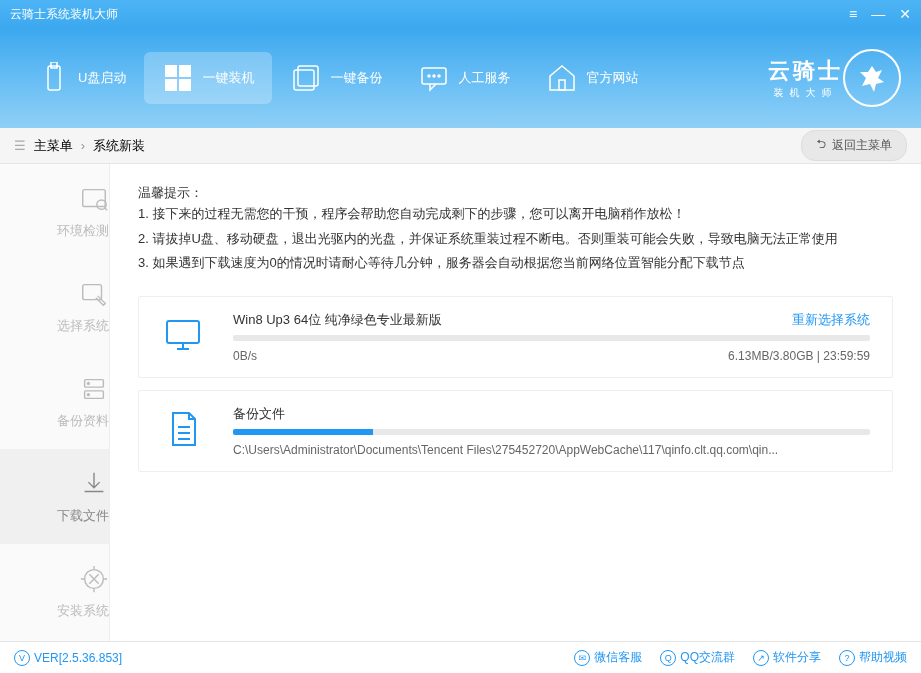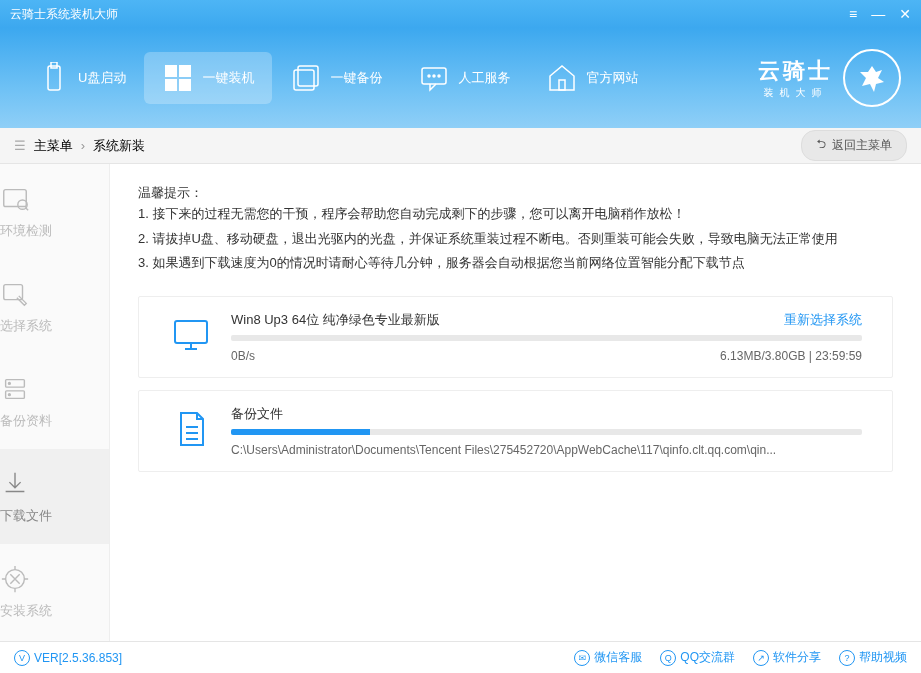--- a/index.html
+++ b/index.html
@@ -6,43 +6,43 @@
 body { width: 921px; height: 673px; overflow: hidden; background: #fff; }
 
 .titlebar { height: 28px; background: linear-gradient(to bottom, #4db5f5, #3ca8ef); color: #fff; display: flex; align-items: center; padding: 0 10px; font-size: 12px; justify-content: space-between; }
 .titlebar-controls { margin-left: auto; display: flex; gap: 14px; }
 .titlebar-controls span { cursor: pointer; font-size: 14px; }
 
 .toolbar { height: 100px; background: linear-gradient(to bottom, #3ca8ef, #6ec1f5 60%, #8fcff7); display: flex; align-items: center; padding: 0 20px; position: relative; }
 .toolbar-item { display: flex; flex-direction: row; align-items: center; color: #fff; font-size: 13px; padding: 10px 18px; cursor: pointer; border-radius: 6px; gap: 8px; }
 .toolbar-item.active { background: rgba(255,255,255,0.25); }
 .toolbar-item svg { width: 32px; height: 32px; }
-.toolbar-logo { margin-left: auto; display: flex; align-items: center; gap: 10px; color: #fff; }
+.toolbar-logo { margin-left: auto; display: flex; align-items: center; color: #fff; }
 .toolbar-logo-text { text-align: center; }
 .toolbar-logo-text .big { font-size: 22px; font-weight: bold; letter-spacing: 3px; }
 .toolbar-logo-text .small { font-size: 10px; letter-spacing: 6px; }
 .logo-circle { width: 58px; height: 58px; border: 2px solid #fff; border-radius: 50%; display: flex; align-items: center; justify-content: center; }
 
 .breadcrumb-bar { height: 36px; background: #f5f5f5; border-bottom: 1px solid #e5e5e5; display: flex; align-items: center; padding: 0 14px; font-size: 13px; color: #555; }
 .breadcrumb-bar .menu-icon { margin-right: 8px; color: #aaa; }
 .breadcrumb-bar .crumb { color: #000000; }
 .breadcrumb-bar .sep { margin: 0 8px; color: #999; }
 .breadcrumb-bar .back-btn { margin-left: auto; background: #e8e8e8; border: 1px solid #ddd; border-radius: 14px; padding: 4px 14px; font-size: 12px; cursor: pointer; display: flex; align-items: center; gap: 6px; color: #555; }
 
 .main-area { display: flex; height: 477px; }
 .sidebar { width: 110px; background: #fafafa; border-right: 1px solid #eee; display: flex; flex-direction: column; }
-.sidebar-item { display: flex; flex-direction: column; align-items: flex-start; justify-content: center; height: 95px; color: #bbb; font-size: 13px; gap: 8px; cursor: pointer; }
+.sidebar-item { display: flex; flex-direction: column; align-items: flex-end; justify-content: center; height: 95px; color: #bbb; font-size: 13px; gap: 8px; cursor: pointer; }
 .sidebar-item.active { background: #f0f0f0; color: #888; }
 .sidebar-item svg { width: 30px; height: 30px; }
 
 .content { flex: 1; padding: 20px 28px; overflow: auto; }
 .tips-title { font-size: 13px; color: #333; }
 .tips-list { font-size: 13px; color: #333; line-height: 1.9; margin-bottom: 20px; }
 
-.task-card { border: 1px solid #eee; border-radius: 2px; padding: 14px 30px; display: flex; gap: 18px; margin-bottom: 12px; }
+.task-card { border: 1px solid #eee; border-radius: 2px; padding: 14px 22px; display: flex; gap: 28px; margin-bottom: 12px; }
 .task-icon { width: 44px; display: flex; align-items: flex-start; justify-content: center; padding-top: 4px; }
 .task-icon svg { width: 40px; height: 40px; }
 .task-body { flex: 1; }
 .task-header { display: flex; justify-content: space-between; font-size: 13px; margin-bottom: 6px; }
 .task-title { color: #333; }
 .task-link { color: #2196f3; cursor: pointer; }
 .progress-bar { height: 6px; background: #e8e8e8; border-radius: 2px; overflow: hidden; margin-bottom: 8px; }
 .progress-fill { height: 100%; background: #2196f3; }
 .task-footer { display: flex; justify-content: space-between; font-size: 12px; color: #666; }
 .task-path { font-size: 12px; color: #666; white-space: nowrap; overflow: hidden; text-overflow: ellipsis; }

